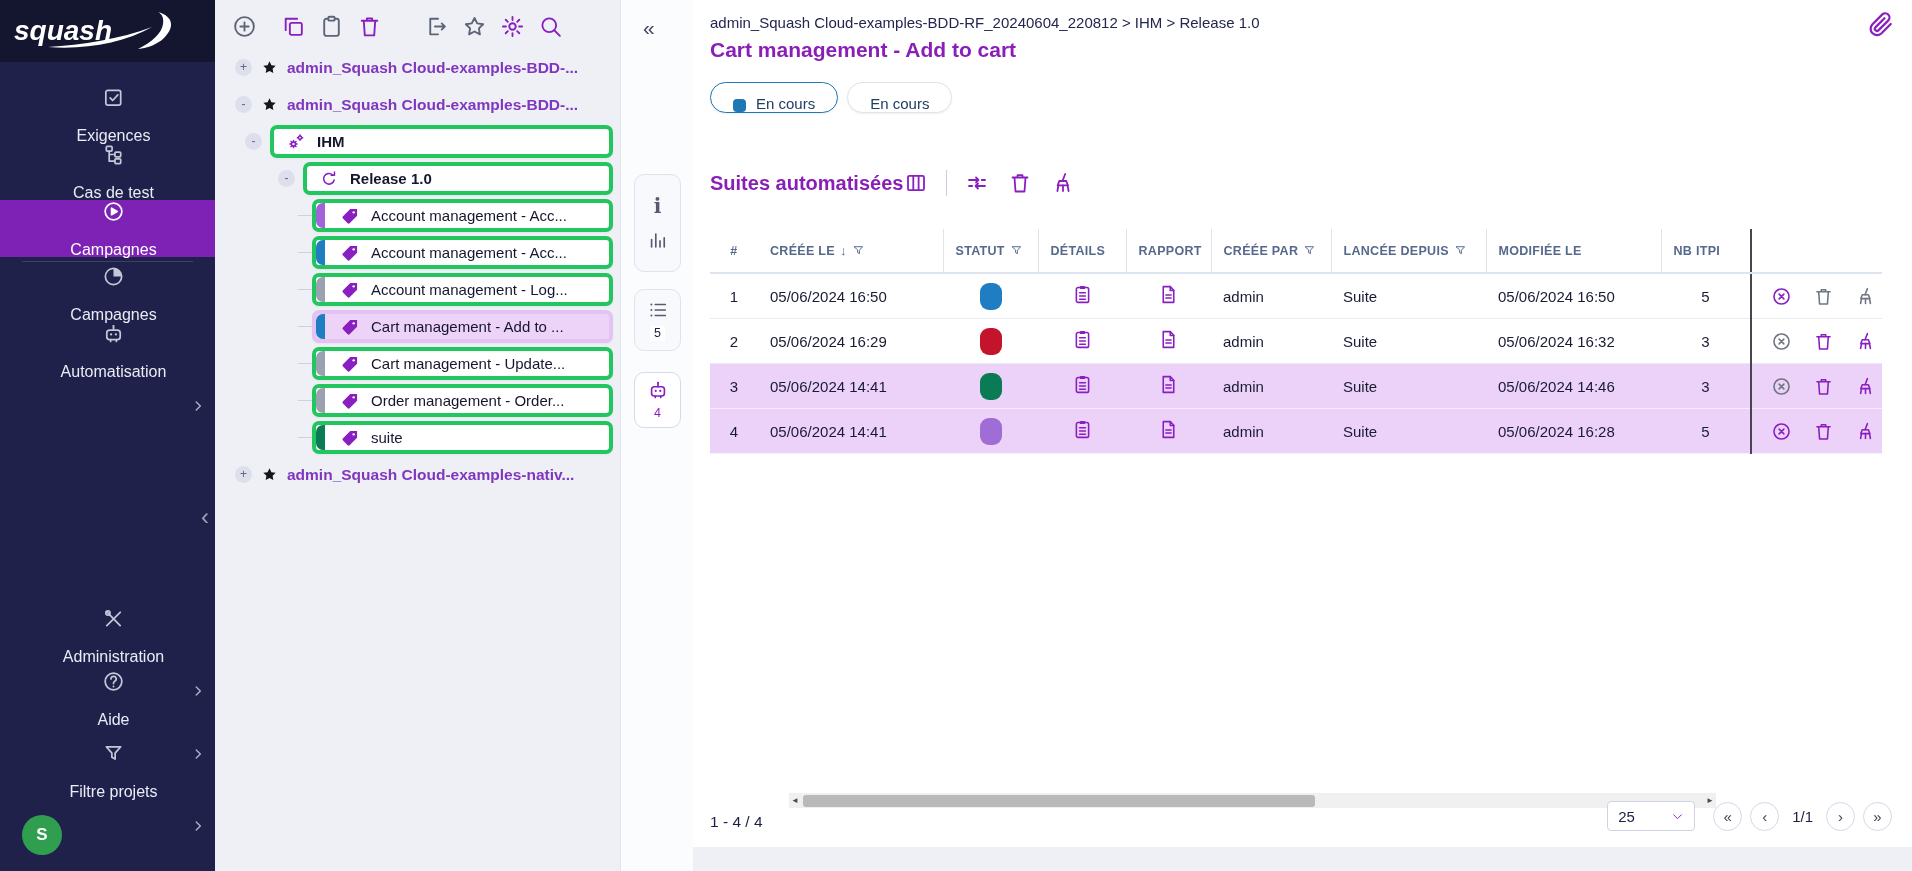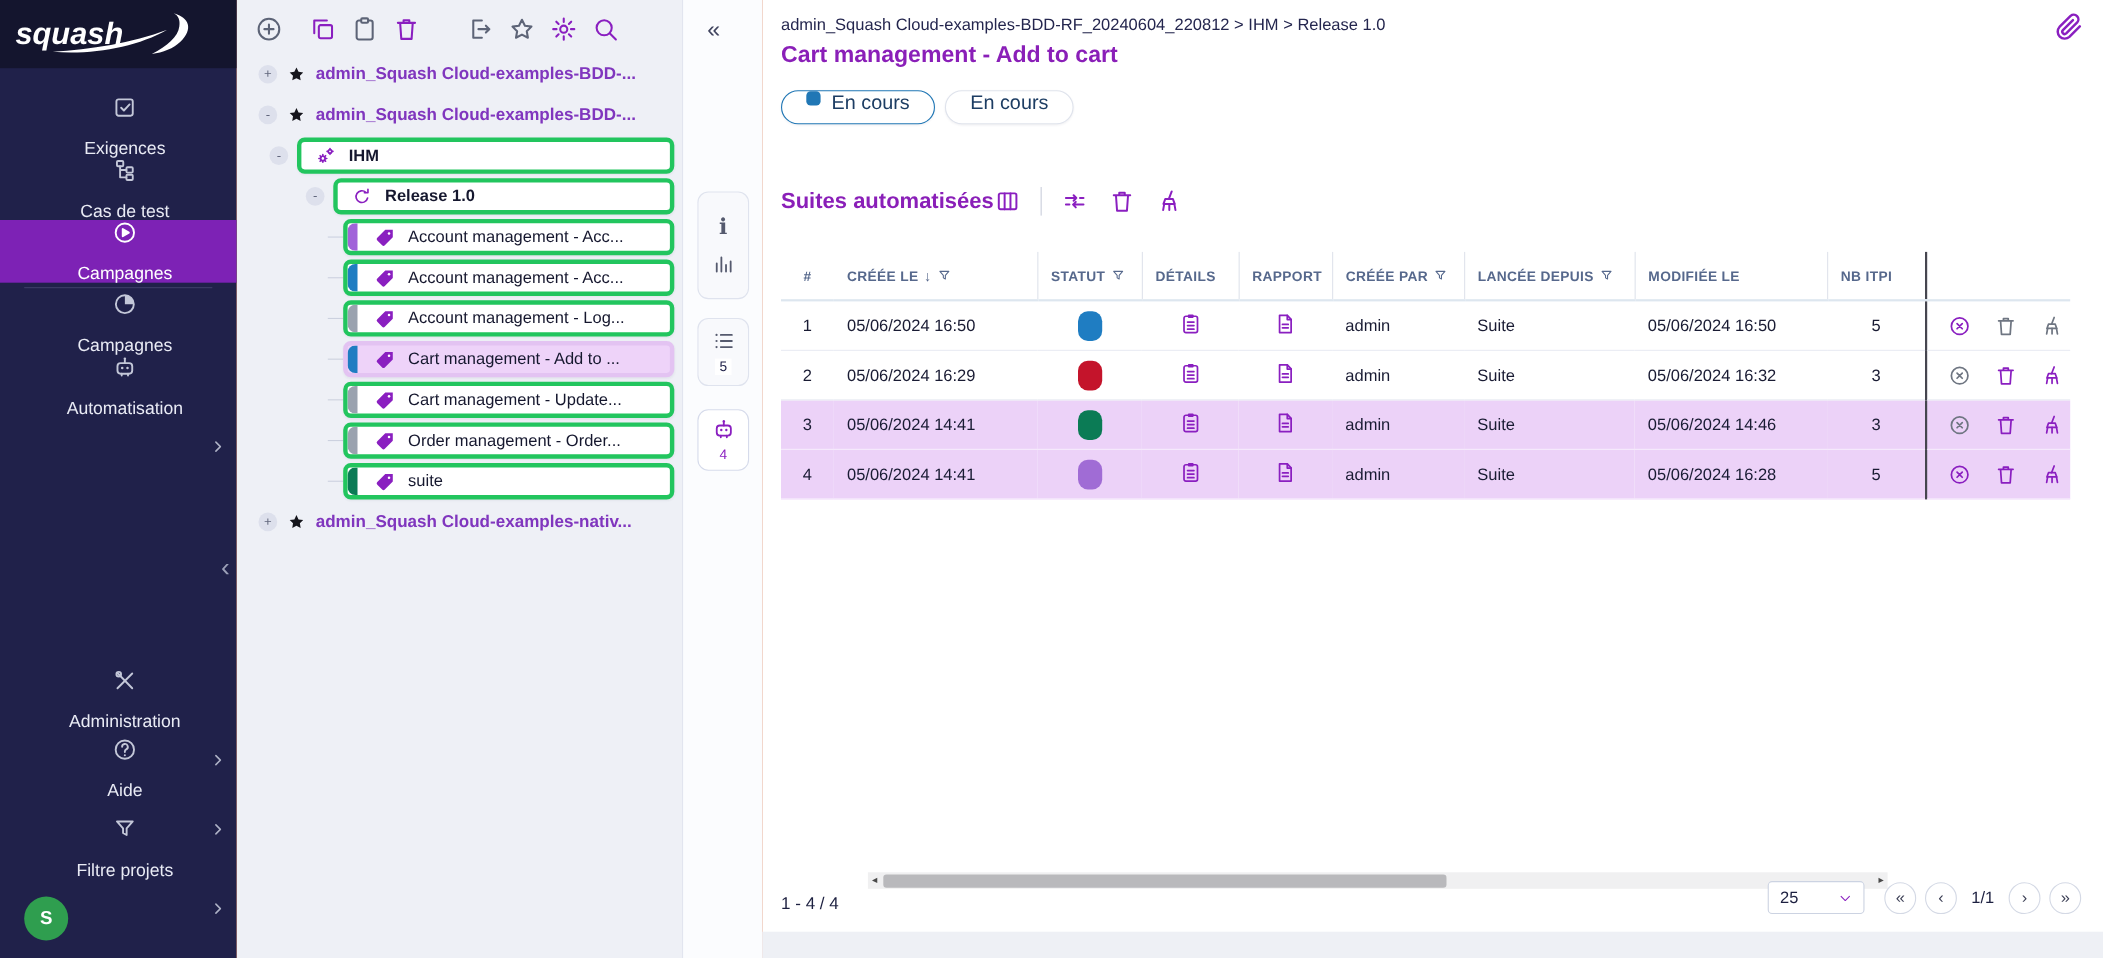--- a/index.html
+++ b/index.html
@@ -1,19 +1,19 @@
 <!DOCTYPE html>
 <html><head>
 <meta charset="utf-8">
 <style>
   * { margin:0; padding:0; box-sizing:border-box; }
   html,body { background:#e9ebf2; }
   .app {
     position:relative; width:1912px; height:871px; overflow:hidden;
-    font-family:"Liberation Sans", sans-serif; background:#c2410c;
+    font-family:"Liberation Sans", sans-serif; background:#0ea5e9;
     display:flex; color:#15172e;
   }
   .ic { display:inline-flex; align-items:center; justify-content:center; flex:0 0 auto; }
   .ic svg { width:100%; height:100%; display:block; }
 
   
   .sidebar {
     position:relative; width:215px; height:100%; background:#20214a;
     display:flex; flex-direction:column; flex:0 0 auto; z-index:5;
   }
@@ -94,22 +94,22 @@
   .pc2 { top:289px; height:62px; }
   .pc3 { top:372px; height:56px; }
 
   
   .main { flex:1 1 auto; position:relative; background:#ffffff; height:100%; padding-left:17px; }
   .breadcrumb { margin-top:14px; font-size:15px; color:#24264e; font-weight:500; }
   .page-title { margin-top:7px; font-size:21px; font-weight:bold; color:#8a1fb8; }
   .attach { position:absolute; top:8px; right:16px; width:30px; height:34px; color:#8a1fc0; cursor:pointer; }
   .tabs { margin-top:20px; display:flex; gap:9px; }
   .tab {
-    height:31px; border-radius:16px; background:#fff; display:flex; align-items:flex-start;
-    padding:0 22px; font-size:18px; color:#1d3d63; cursor:pointer;
+    height:31px; border-radius:16px; background:#fff; display:flex; align-items:flex-end;
+    padding:0 22px; font-size:15px; color:#1d3d63; cursor:pointer;
     border:1px solid #dfe3ec; box-shadow:0 1px 2px rgba(40,45,80,.07);
   }
   .tab.active { border:1.5px solid #2077b5; }
   .tab .sq { width:13px; height:13px; border-radius:4px; background:#2077b5; margin-right:10px; }
   .section-row { margin-top:56px; display:flex; align-items:center; justify-content:flex-start; padding-right:18px; height:28px; }
   .section-title { font-size:20px; font-weight:bold; color:#8a1fb8; }
   .table-toolbar { display:flex; align-items:center; gap:17px; }
   .table-toolbar .tbtn { width:26px; height:26px; color:#8a1fc0; }
   .tt-div { width:1px; height:26px; background:#c9cedb; }
 

